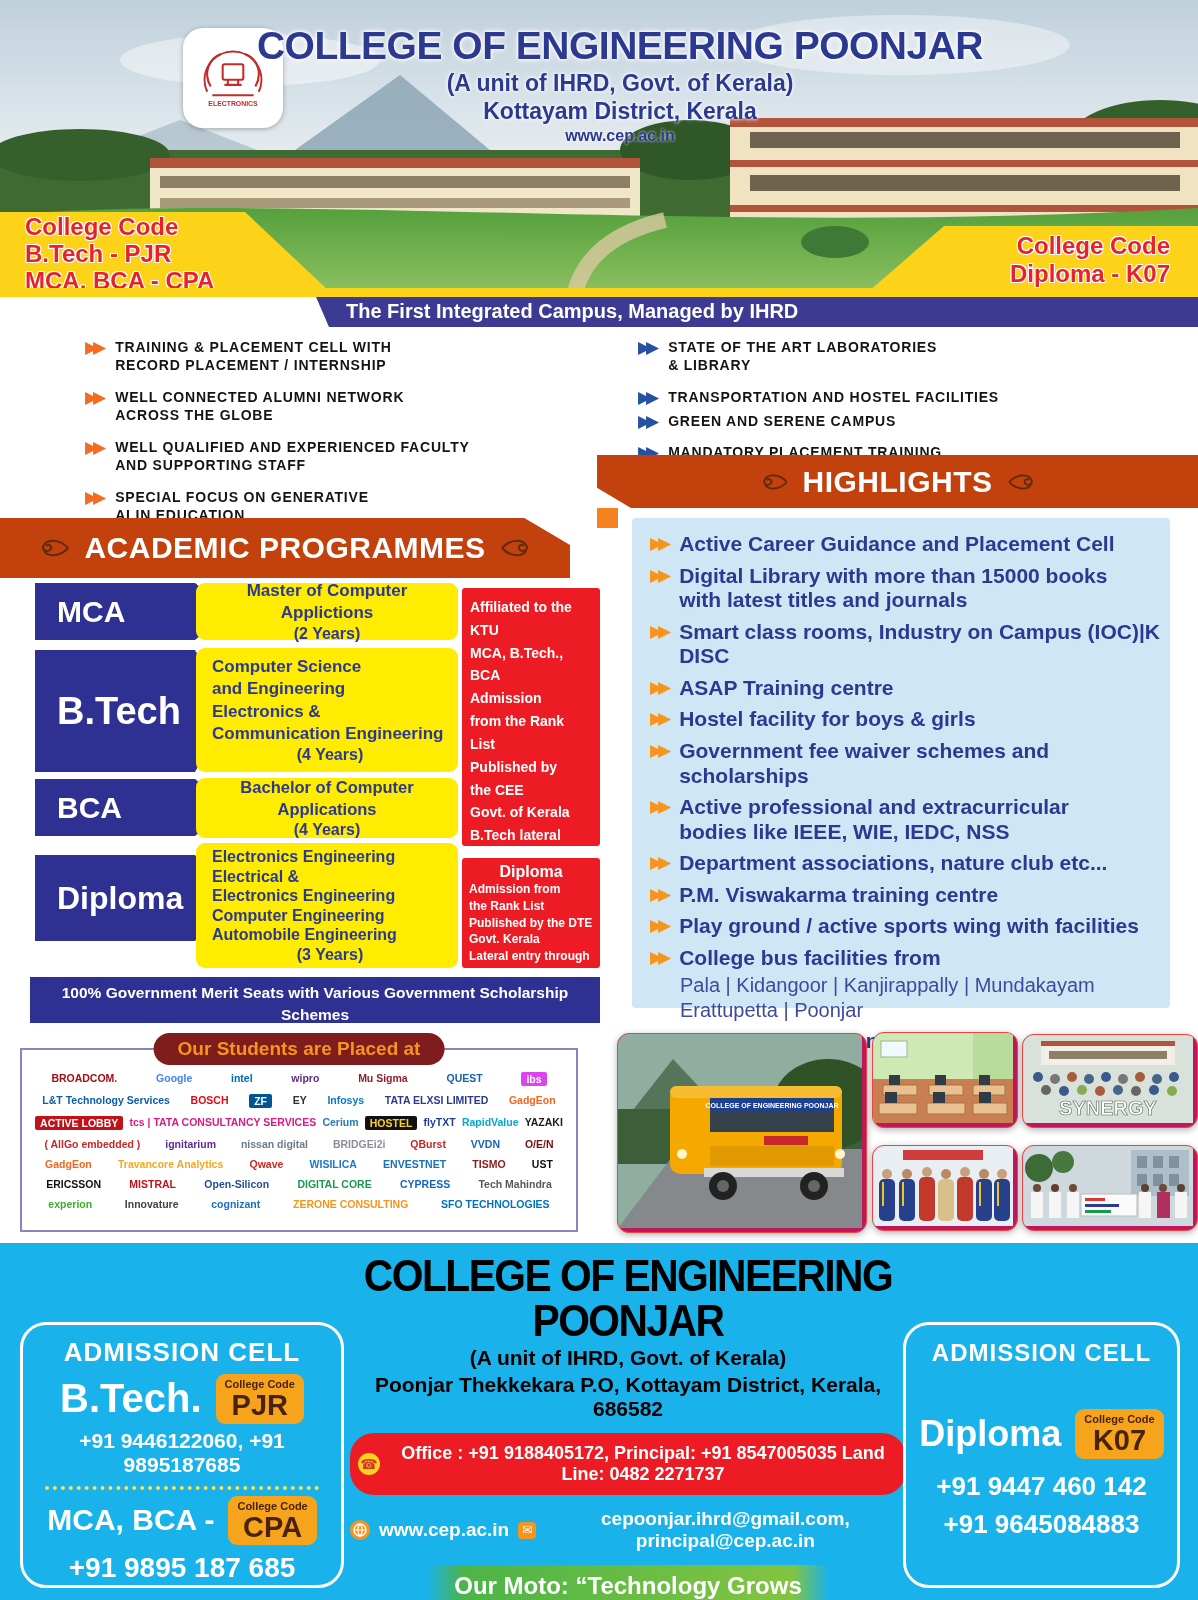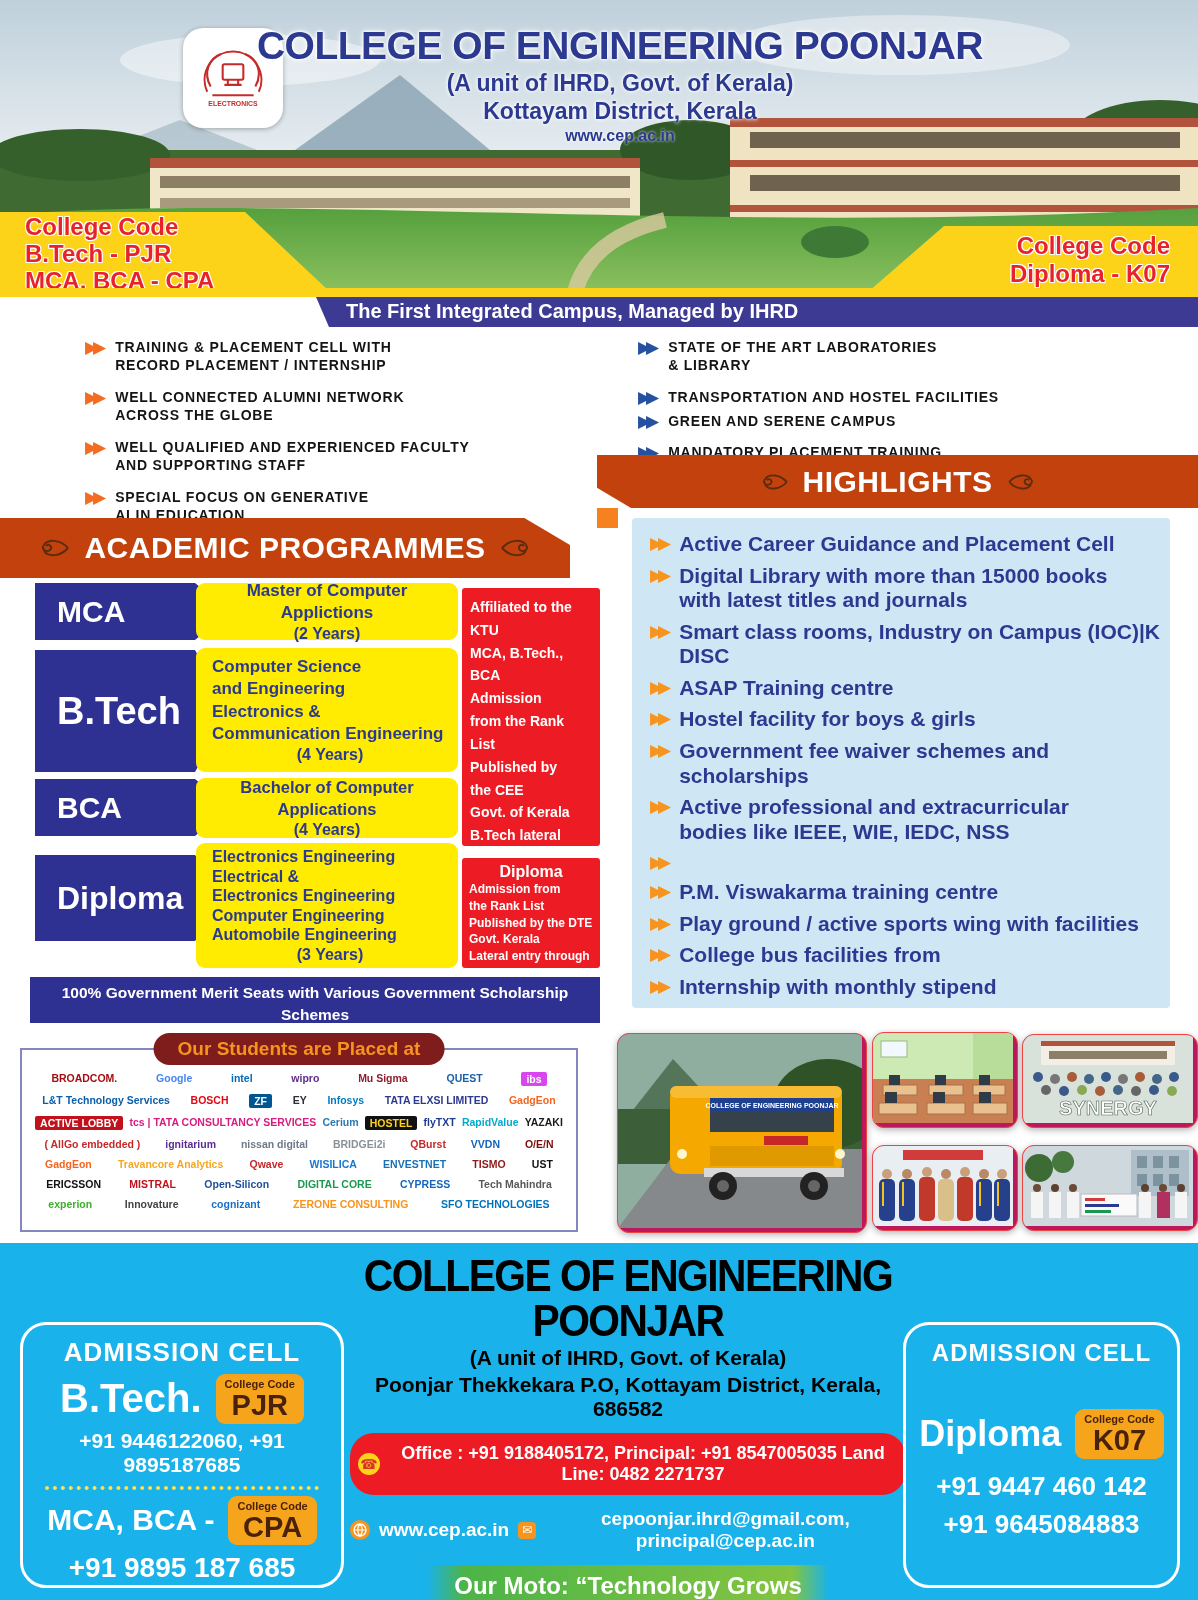--- a/index.html
+++ b/index.html
@@ -291,33 +291,36 @@
         <span class="htext">Government fee waiver schemes and
 scholarships</span>
       </div>
     <div class="hitem">
         <span class="harrow">▶▶</span>
         <span class="htext">Active professional and extracurricular
 bodies like IEEE, WIE, IEDC, NSS</span>
       </div>
     <div class="hitem">
         <span class="harrow">▶▶</span>
+        <span class="htext">Department associations, nature club etc...</span>
       </div>
     <div class="hitem">
         <span class="harrow">▶▶</span>
         <span class="htext">P.M. Viswakarma training centre</span>
       </div>
     <div class="hitem">
         <span class="harrow">▶▶</span>
         <span class="htext">Play ground / active sports wing with facilities</span>
       </div>
     <div class="hitem">
         <span class="harrow">▶▶</span>
         <span class="htext">College bus facilities from</span>
       </div>
+    <div class="hroutes">Pala | Kidangoor  |  Kanjirappally  |  Mundakayam
+Erattupetta  |  Poonjar</div>
     <div class="hitem">
         <span class="harrow">▶▶</span>
         <span class="htext">Internship with monthly stipend</span>
       </div>
   </div>
 
   <div class="abs prog-arrow" style="left:35px;top:583px;height:57px;font-size:30px;">
       <span>MCA</span>
     </div>
   <div class="abs prog-yellow center-txt" style="top:583px;height:57px;">

